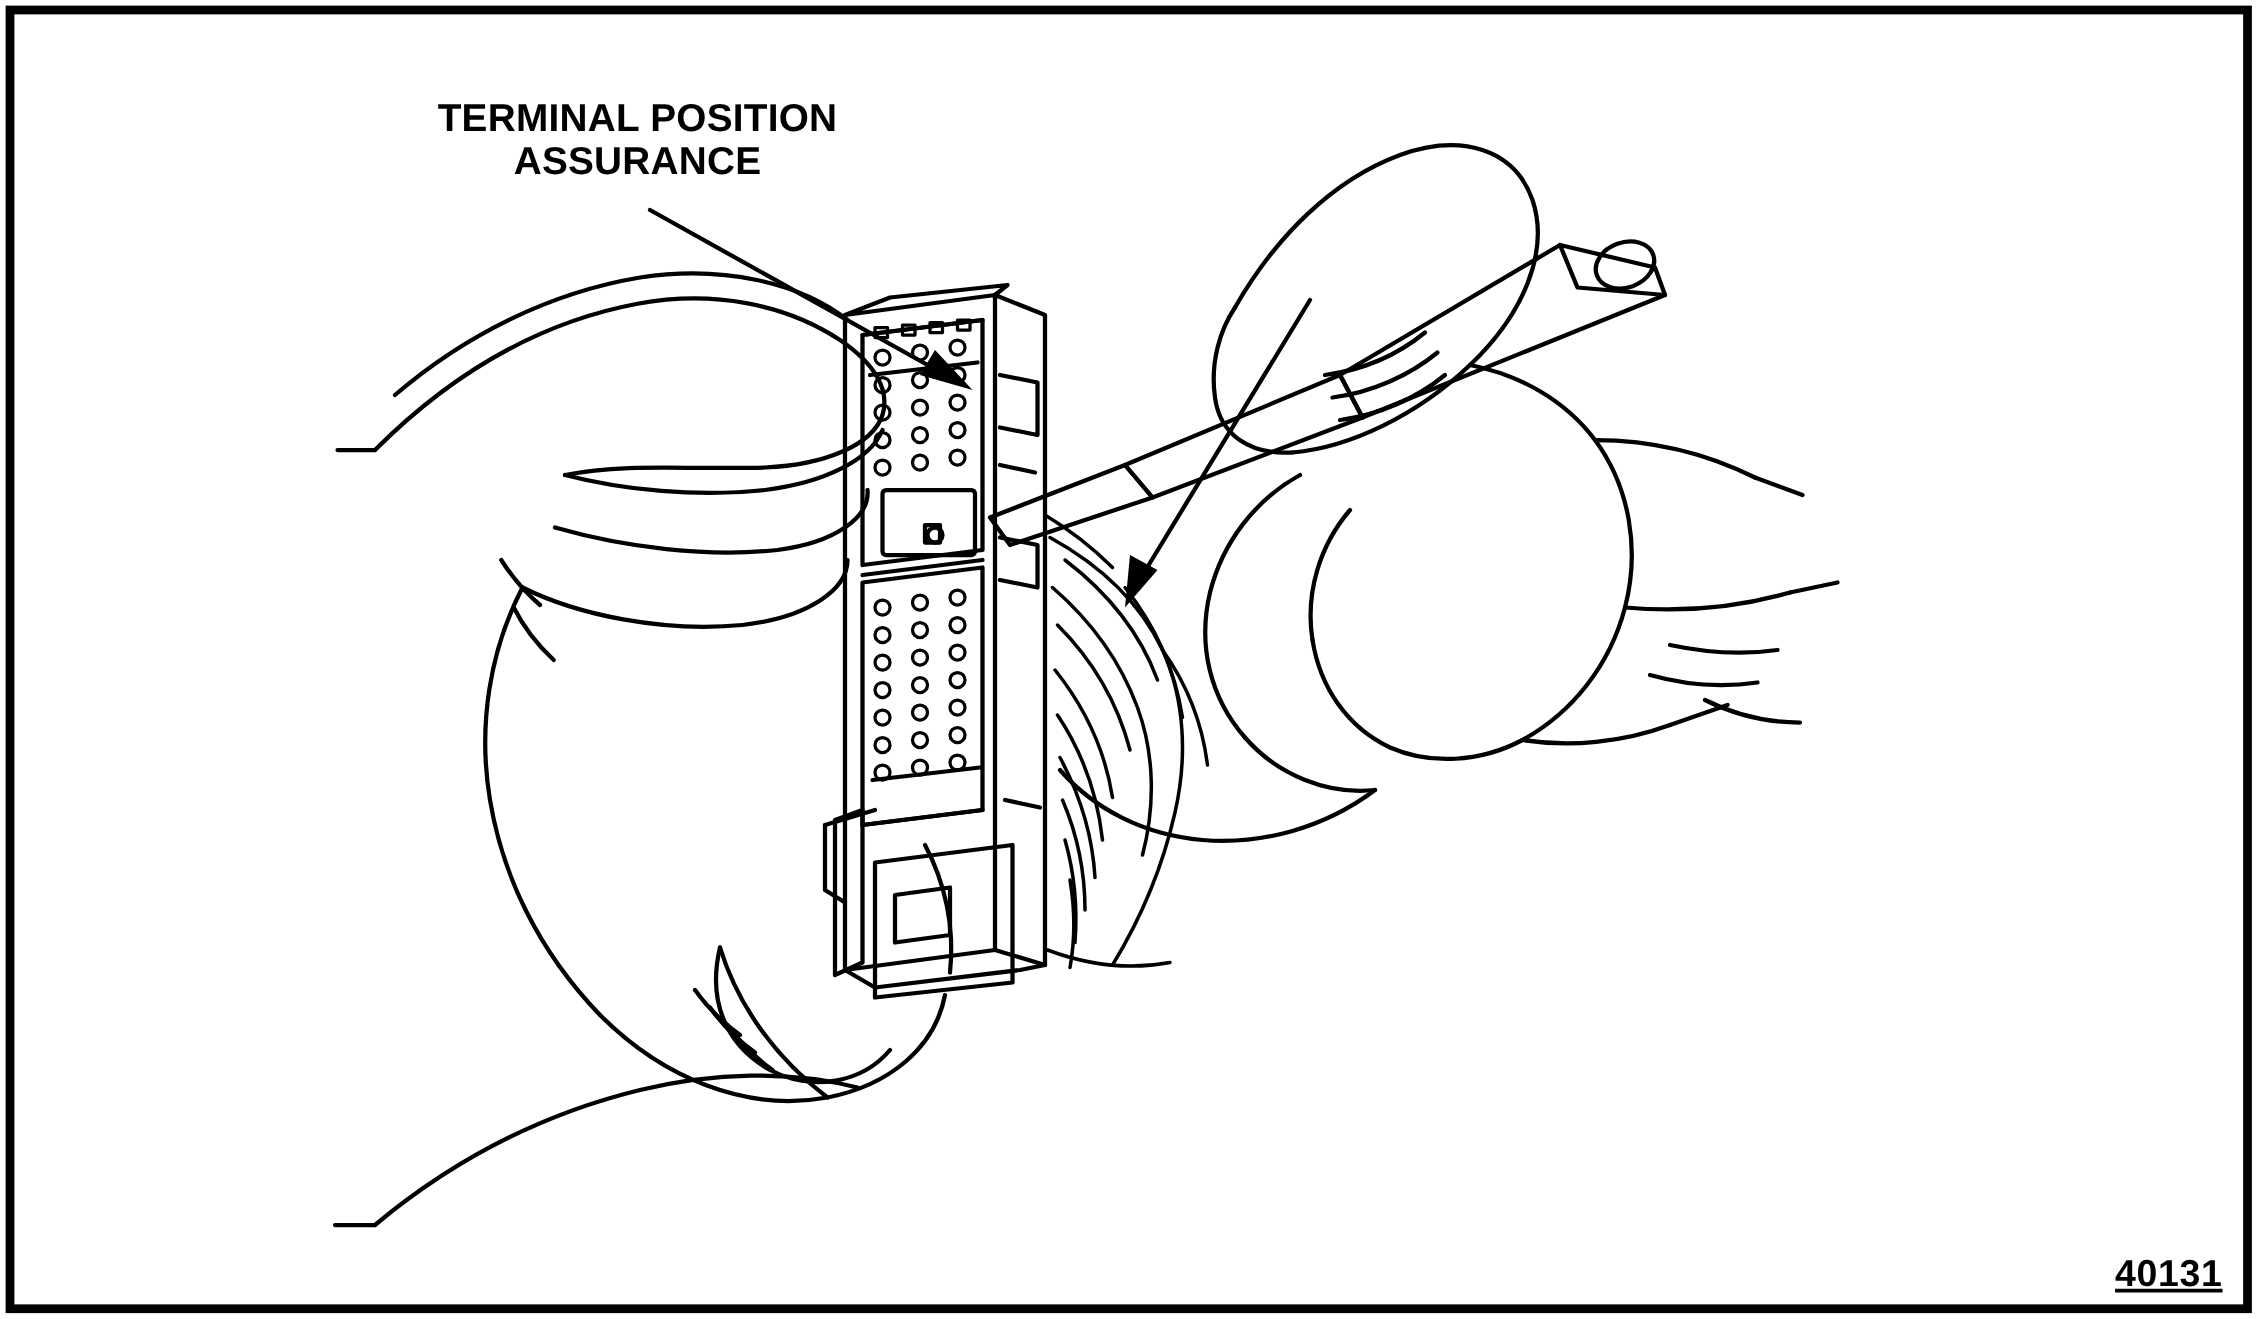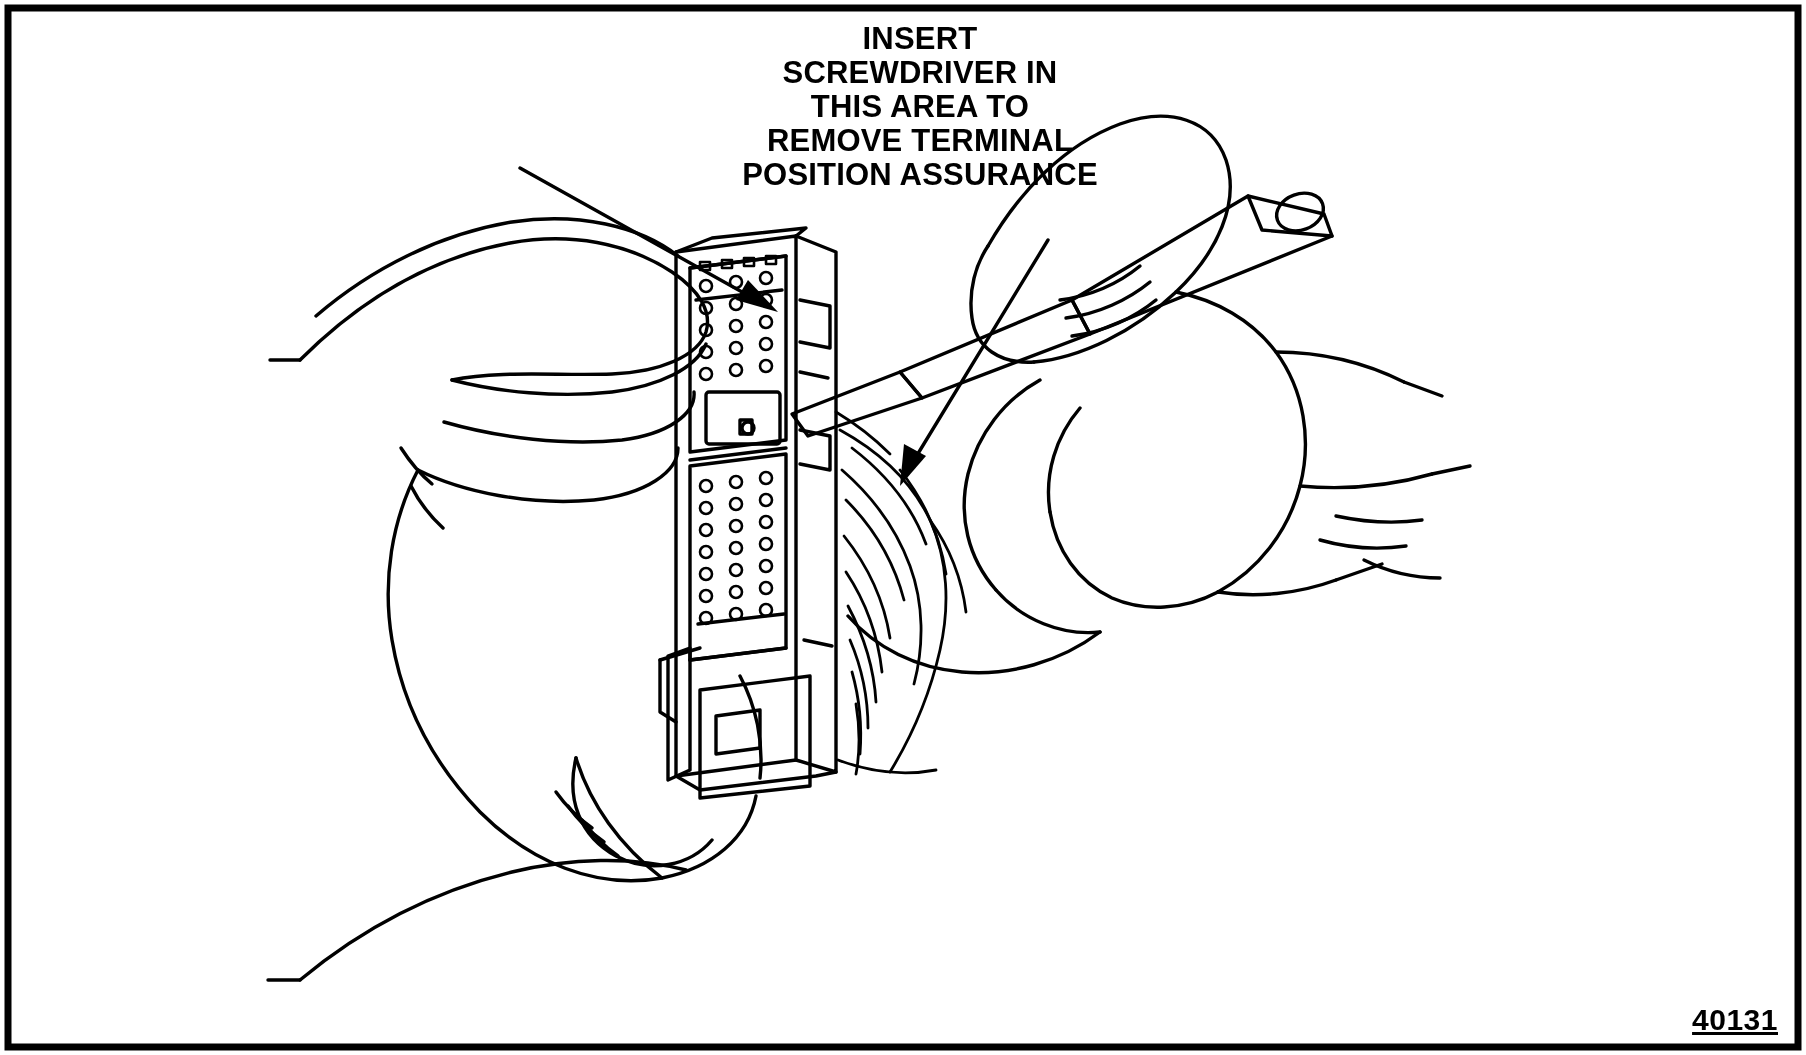--- a/index.html
+++ b/index.html
@@ -240,22 +240,19 @@
 
         <path d="M520,168 L760,302" stroke-width="3.4"></path>
         <polygon points="778,312 736,300 748,280" fill="#000000" stroke="none"></polygon>
 
         <path d="M1048,240 L908,470" stroke-width="3.4"></path>
         <polygon points="900,486 904,444 926,456" fill="#000000" stroke="none"></polygon>
       </g>
     </g>
   </svg>
 
-
-  <div class="callout-text" id="callout-screwdriver">INSERT
-SCREWDRIVER IN
-THIS AREA TO
-REMOVE TERMINAL
-POSITION ASSURANCE</div>
+  <div class="callout-text" id="callout-tpa">TERMINAL POSITION
+ASSURANCE</div>
+
 
   <div id="figure-number">40131</div>
 
 </div>
 
 </body></html>

